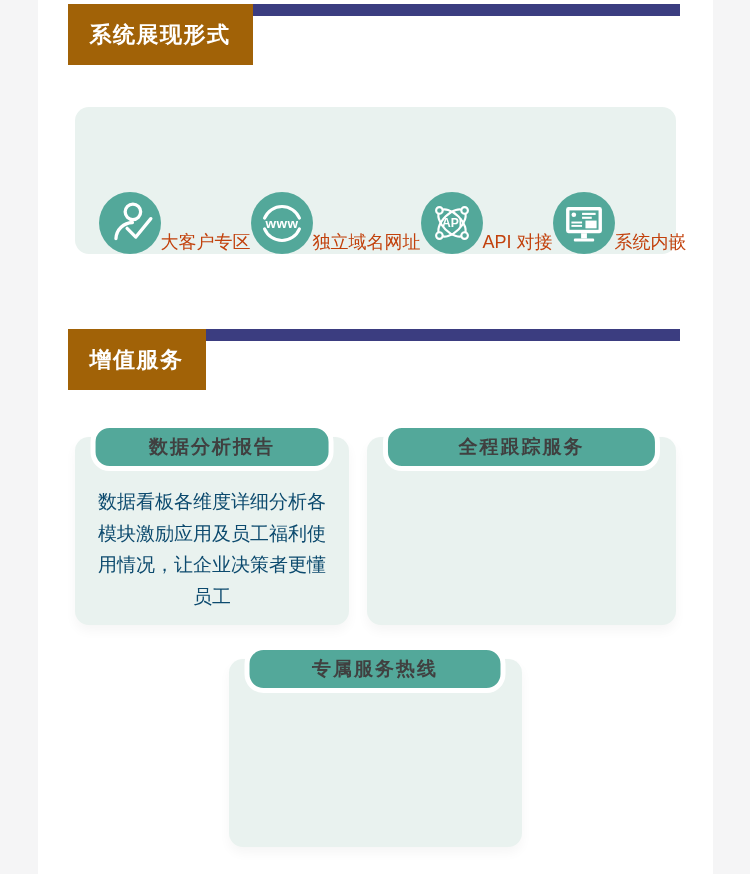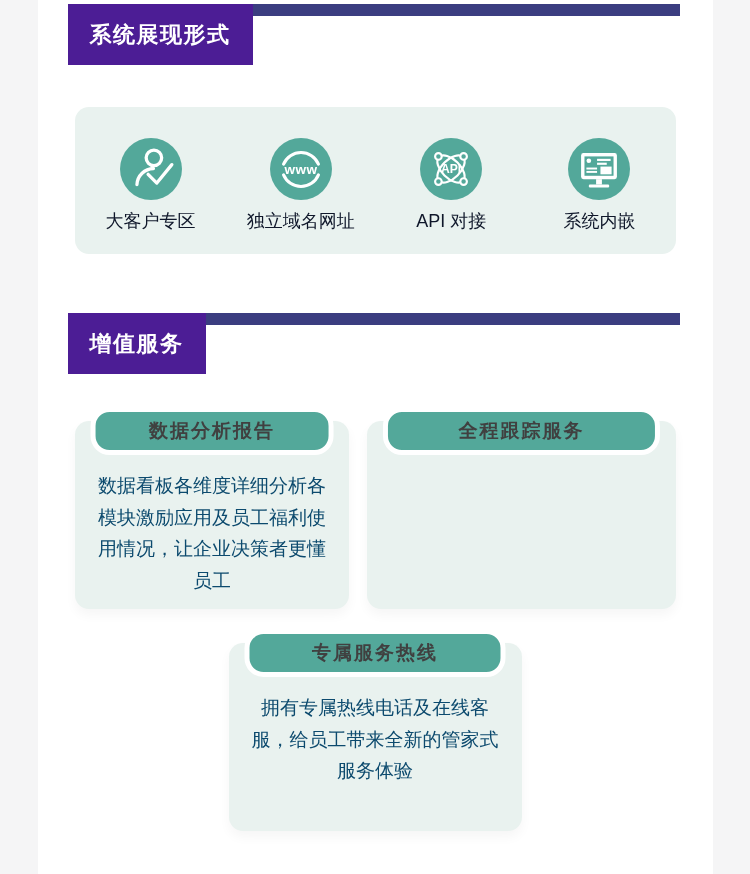--- a/index.html
+++ b/index.html
@@ -11,50 +11,50 @@
   }
   .page {
     width: 675px; height: 874px;
     margin: 0 auto;
     background: #ffffff;
     box-sizing: border-box;
     padding-top: 4px;
   }
   
   .section-header { position: relative; height: 61px; margin: 0 33px 0 30px; }
-  .section-header.second { margin-top: 59px; }
+  .section-header.second { margin-top: 75px; }
   .header-bar {
     position: absolute; top: 0; left: 0; right: 0; height: 12px;
     background: #3b3d80;
   }
   .header-title {
     position: absolute; top: 0; left: 0; bottom: 0;
-    background: #4c1d95;
+    background: #a16207;
     color: #ffffff;
     font-size: 22px; font-weight: 700; letter-spacing: 1.5px;
     display: flex; align-items: center;
     padding: 0 22px;
     white-space: nowrap;
   }
   
   .icons-card {
     margin: 42px 37px 0;
     height: 147px;
     background: #e9f2ef;
     border-radius: 14px;
     box-sizing: border-box;
     display: flex; justify-content: space-between;
     padding: 31px 24px 0;
   }
-  .form-item { display: flex; flex-direction: column; align-items: center; flex: 0 0 auto; min-width: 104px; }
+  .form-item { display: flex; flex-direction: row; align-items: flex-end; flex: 0 0 auto; min-width: 104px; }
   .form-icon { width: 62px; height: 62px; display: block; }
   .form-label {
     margin-top: 9px;
     font-size: 18px;
-    color: #0f172a;
+    color: #c2410c;
     white-space: nowrap;
   }
   
   .services-row { display: flex; gap: 18px; margin: 47px 37px 0; }
   .services-row-center { display: flex; justify-content: center; margin-top: 34px; }
   .service-card {
     position: relative;
     background: #e9f2ef;
     border-radius: 14px;
     height: 188px;
@@ -167,17 +167,16 @@
       <p class="service-desc">数据看板各维度详细分析各模块激励应用及员工福利使用情况，让企业决策者更懂员工</p>
     </div>
     <div class="service-card card-2">
       <div class="service-pill">全程跟踪服务</div>
     </div>
   </div>
 
   <div class="services-row-center">
     <div class="service-card card-3">
       <div class="service-pill">专属服务热线</div>
-      <p class="service-desc">拥有专属热线电话及在线客服，给员工带来全新的管家式服务体验</p>
     </div>
   </div>
 
 </div>
 
 </body></html>

